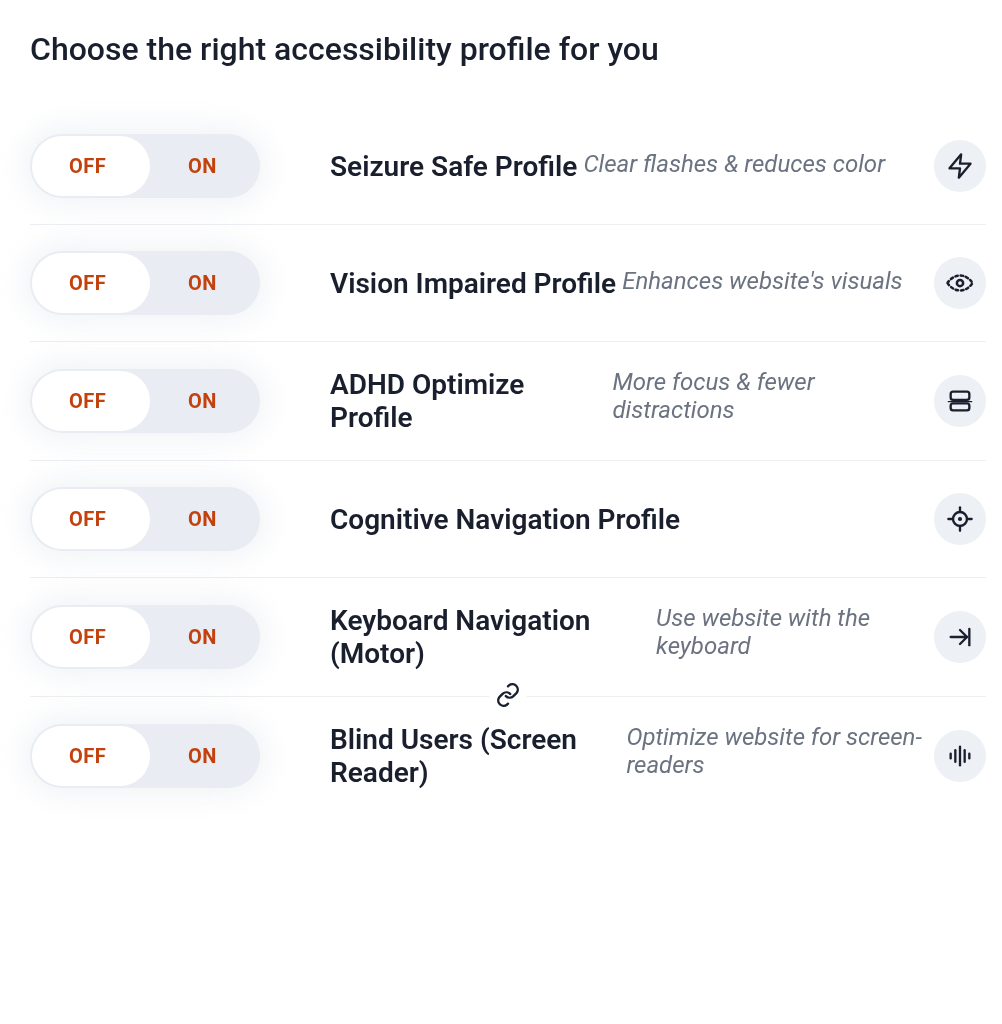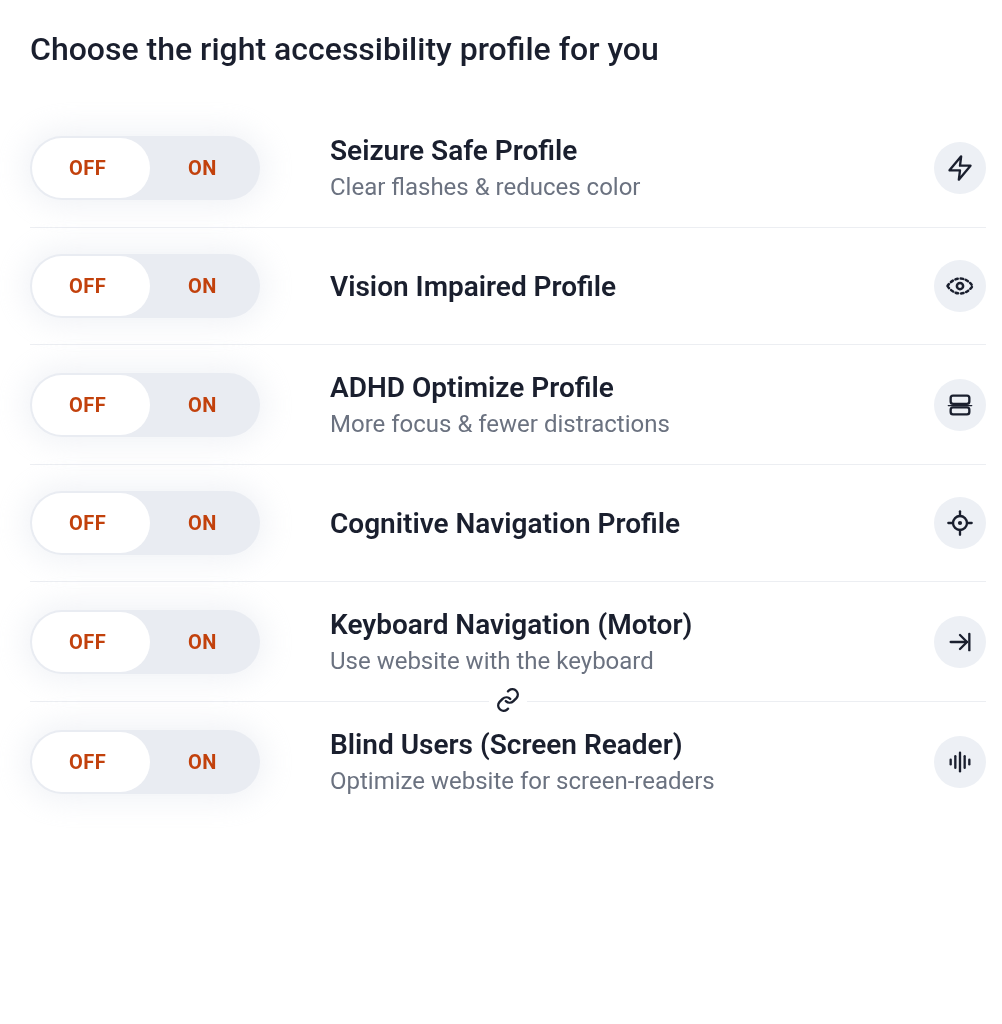--- a/index.html
+++ b/index.html
@@ -54,32 +54,33 @@
     font-size: 20px;
     font-weight: 700;
     color: #c2410c;
     z-index: 1;
     letter-spacing: .5px;
   }
   .text-block {
     flex: 1;
     padding-left: 70px;
     display: flex;
-    flex-direction: column;
+    flex-direction: row;
     gap: 6px;
   }
   .title {
     font-size: 28px;
     font-weight: 600;
     color: #1a1f2e;
   }
   .desc {
     font-size: 24px;
     color: #6b7280;
     font-weight: 400;
+    font-style: italic;
   }
   .icon-circle {
     width: 52px;
     height: 52px;
     border-radius: 50%;
     background: #edf0f5;
     display: flex;
     align-items: center;
     justify-content: center;
     flex: 0 0 auto;
@@ -132,20 +133,21 @@
         </div>
       </div>
       <div class="profile-row">
         <div class="toggle">
           <div class="toggle-knob"></div>
           <span class="toggle-label">OFF</span>
           <span class="toggle-label">ON</span>
         </div>
         <div class="text-block">
           <div class="title">Vision Impaired Profile</div>
+          <div class="desc">Enhances website's visuals</div>
         </div>
         <div class="icon-circle">
           <svg width="30" height="30" viewBox="0 0 24 24">
             <path d="M2 12s3.5-6 10-6 10 6 10 6-3.5 6-10 6S2 12 2 12z" stroke-dasharray="2 2.2"></path>
             <circle cx="12" cy="12" r="2.5"></circle>
           </svg>
         </div>
       </div>
       <div class="profile-row">
         <div class="toggle">

